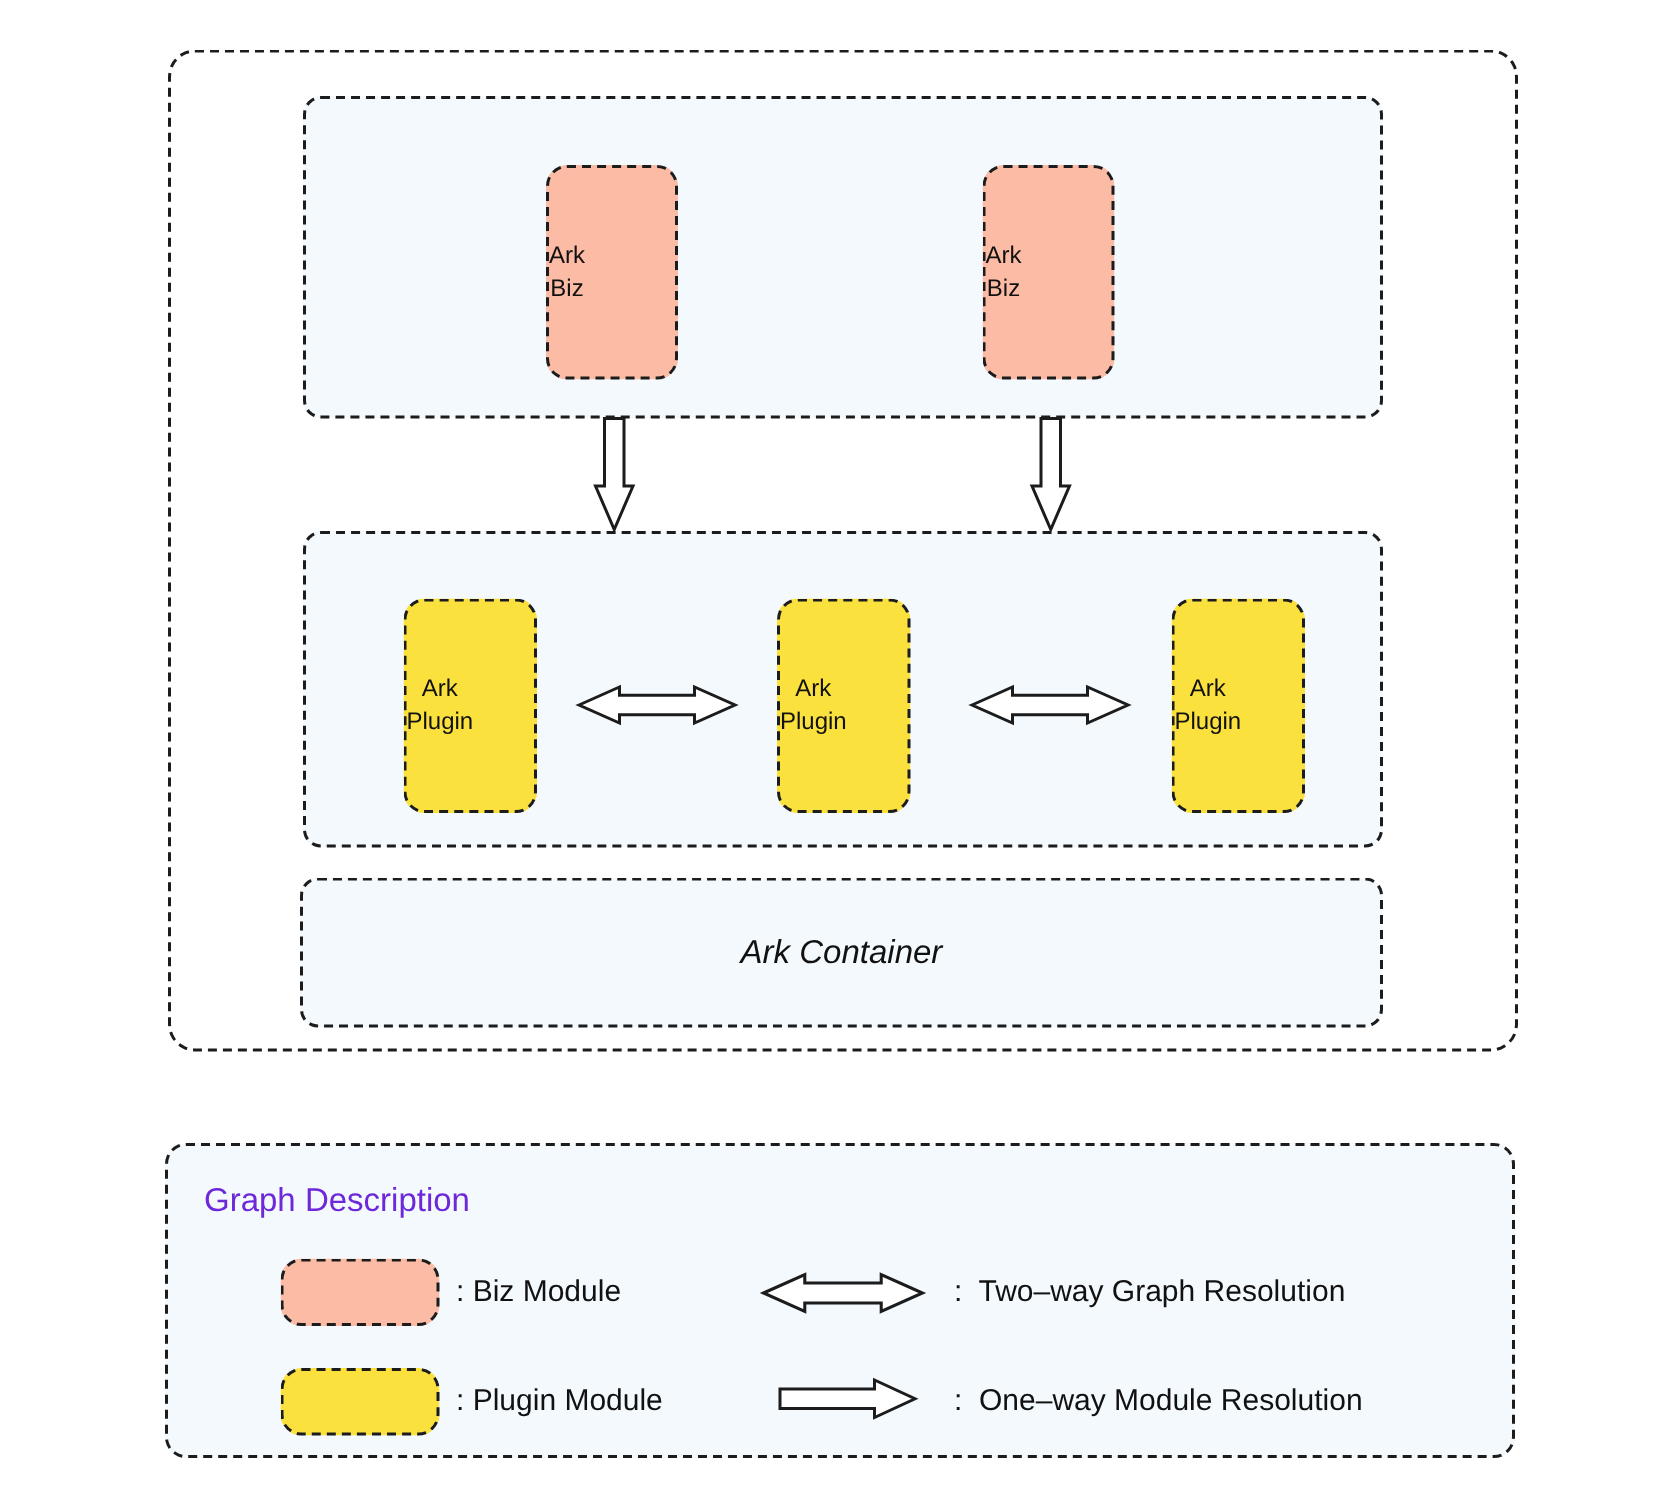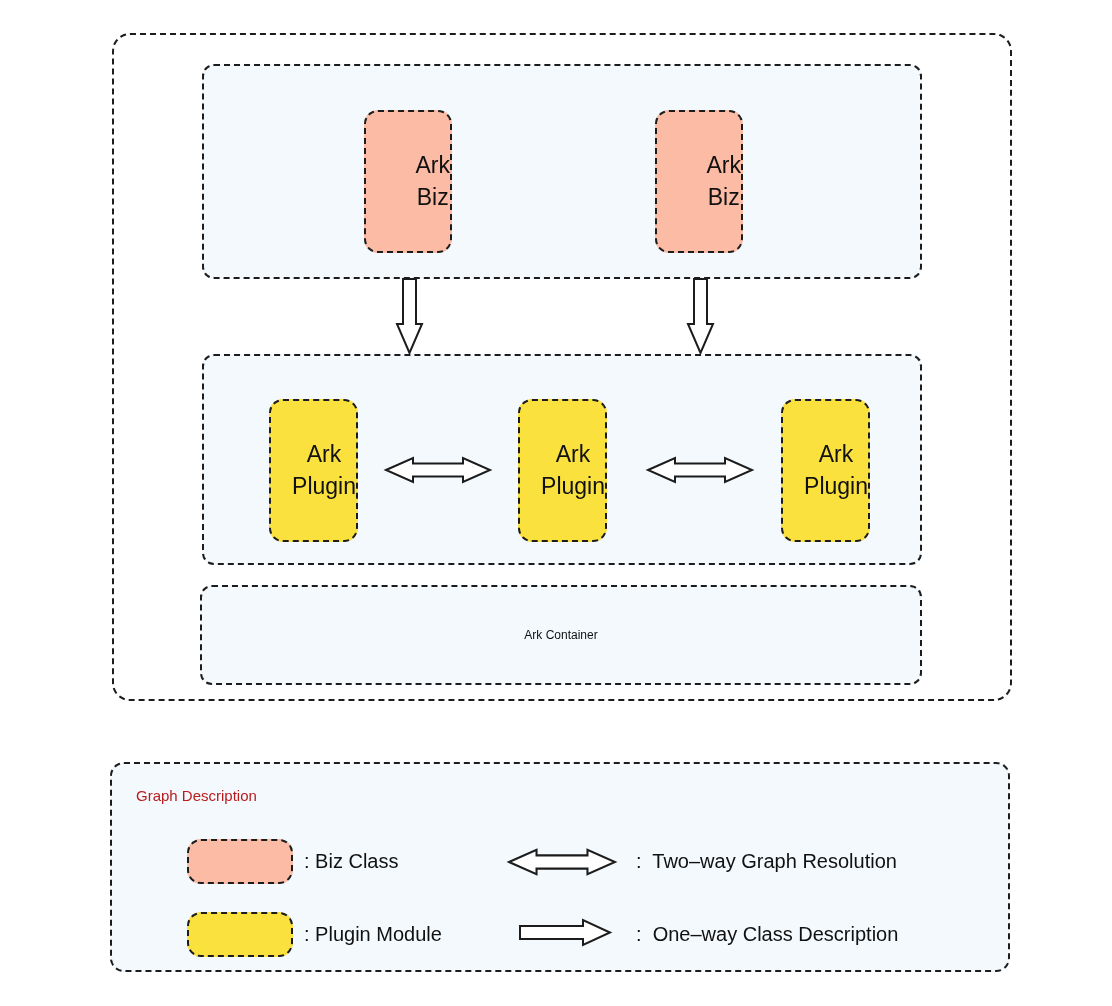--- a/index.html
+++ b/index.html
@@ -14,35 +14,36 @@
     overflow: hidden;
   }
   .abs { position: absolute; }
   .dashed { border: 2px dashed #1c1c1c; }
   .outer-box { background: #ffffff; border-radius: 18px; }
   .panel { background: #f3f9fd; border-radius: 12px; }
   .module {
     border-radius: 14px;
     display: flex;
     align-items: center;
-    justify-content: flex-end;
+    justify-content: flex-start;
     text-align: center;
-    font-size: 23px;
+    font-size: 16px;
     line-height: 1.35;
   }
   .module span { white-space: pre-line; }
   .biz-fill { background: #fcbba4; }
   .plugin-fill { background: #fbe13e; }
   .center-label {
     display: flex;
     align-items: center;
     justify-content: center;
-    font-size: 12px;
+    font-size: 22px;
+    font-style: italic;
   }
-  .legend-title { font-size: 15px; color: #b91c1c; }
+  .legend-title { font-size: 22px; color: #6d28d9; }
   .legend-label {
     font-size: 20px;
     display: flex;
     align-items: center;
     white-space: pre;
   }
   .swatch { border-radius: 14px; }
   svg.arrow { display: block; overflow: visible; }
   svg.arrow path {
     fill: #ffffff;
@@ -101,29 +102,29 @@
     <div class="abs dashed panel center-label" style="left:86px; top:550px; width:722px; height:100px;">
       <span>Ark Container</span>
     </div>
   </div>
 
   <div class="abs dashed panel" style="left:110px; top:762px; width:900px; height:210px; border-radius:14px;">
 
     <div class="abs legend-title" style="left:24px; top:23px;">Graph Description</div>
 
     <div class="abs dashed swatch biz-fill" style="left:75px; top:75px; width:106px; height:45px;"></div>
-    <div class="abs legend-label" style="left:192px; top:75px; height:45px;">: Biz Class</div>
+    <div class="abs legend-label" style="left:192px; top:75px; height:45px;">: Biz Module</div>
 
     <div class="abs dashed swatch plugin-fill" style="left:75px; top:148px; width:106px; height:45px;"></div>
     <div class="abs legend-label" style="left:192px; top:148px; height:45px;text-align:right;">: Plugin Module</div>
 
     <svg class="abs arrow" style="left:396px; top:83px;" width="108" height="30" viewBox="0 0 106 28">
       <path d="M 1,14 L 28,2 L 28,7.5 L 78,7.5 L 78,2 L 105,14 L 78,26 L 78,20.5 L 28,20.5 L 28,26 Z"></path>
     </svg>
     <div class="abs legend-label" style="left:524px; top:75px; height:45px;">:  Two–way Graph Resolution</div>
 
     <svg class="abs arrow" style="left:407px; top:155px;" width="93" height="27" viewBox="0 0 93 27">
       <path d="M 1,7 L 64,7 L 64,1 L 91,13.5 L 64,26 L 64,20 L 1,20 Z"></path>
     </svg>
-    <div class="abs legend-label" style="left:524px; top:148px; height:45px;">:  One–way Class Description</div>
+    <div class="abs legend-label" style="left:524px; top:148px; height:45px;">:  One–way Module Resolution</div>
   </div>
 
 </div>
 
 </body></html>

